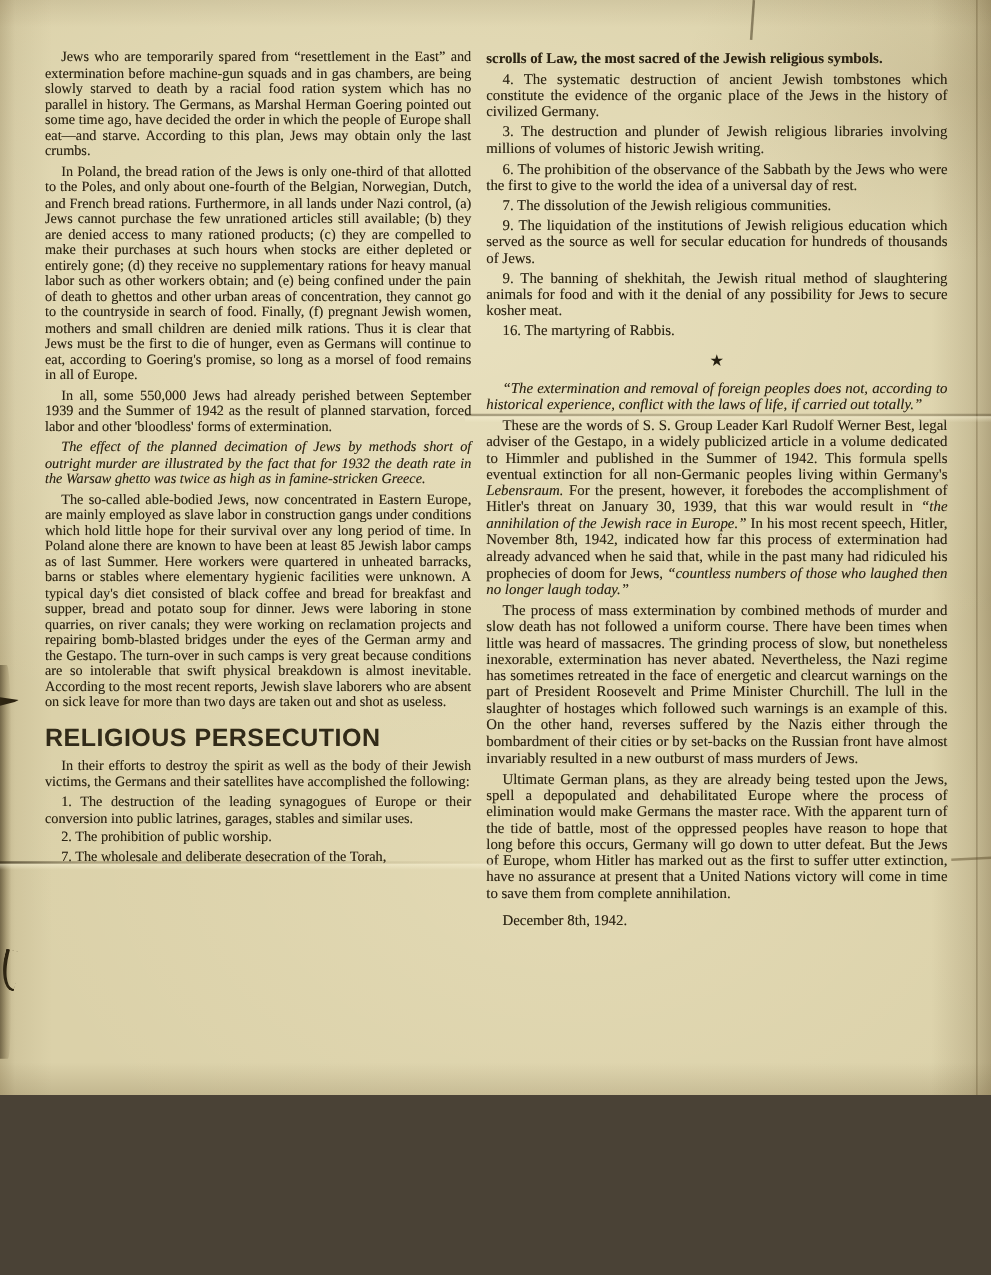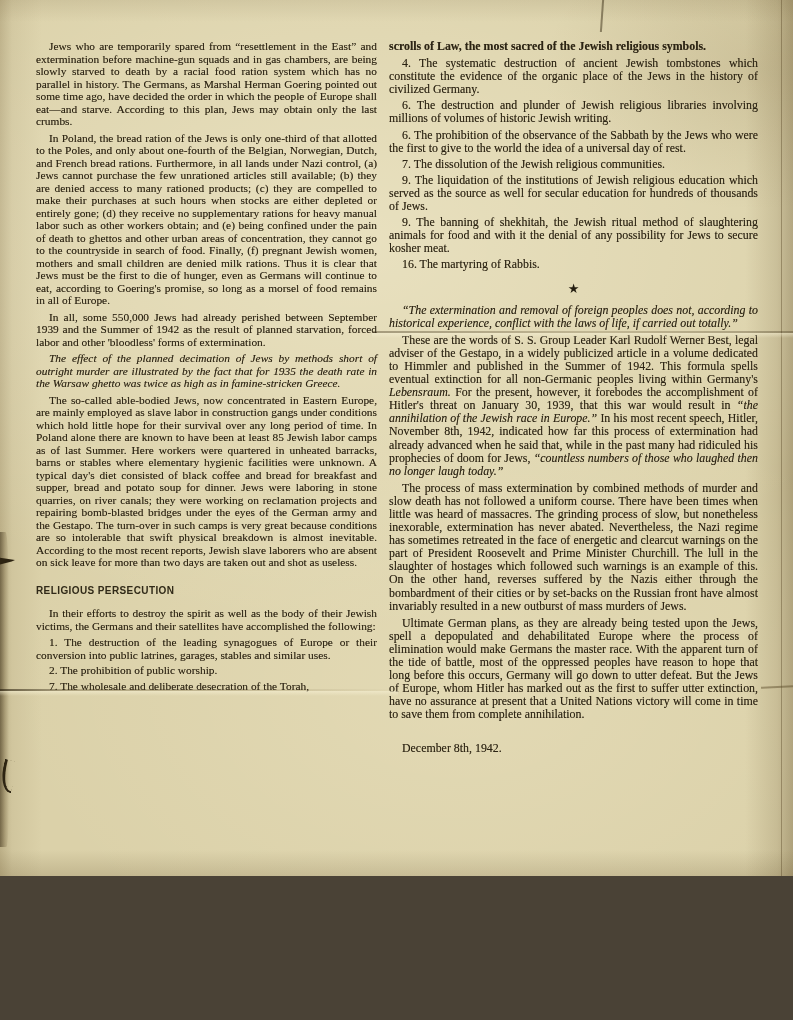--- a/index.html
+++ b/index.html
@@ -18,24 +18,24 @@
     color:#2c2414;
   }
   .content{position:absolute;left:36px;top:40px;width:722px;display:flex;gap:12px;}
   .col{text-align:justify;}
   .col-left{width:341px;font-size:11.4px;line-height:12.5px;}
   .col-right{width:369px;font-size:11.9px;line-height:13.1px;}
   .p{margin:0 0 4px;text-indent:13px;text-shadow:0 0 .4px rgba(45,34,14,.45);}
   .item{margin:0 0 3px;}
   .cont{text-indent:0;font-weight:bold;}
   .it{font-style:italic;}
-  .h{font-family:"Liberation Sans","DejaVu Sans",sans-serif;font-size:10px;font-weight:700;
+  .h{font-family:"Liberation Sans","DejaVu Sans",sans-serif;font-size:20px;font-weight:700;
      letter-spacing:.4px;margin:16px 0 10px;text-indent:0;color:#312a18;text-align:left;}
   .star-divider{text-align:center;margin:10px 0 9px;font-size:13px;text-indent:0;color:#241e10;}
-  .date{text-indent:13px;margin-top:20px;}
+  .date{text-indent:13px;margin-top:8px;}
   i{font-style:italic;}
 
   .footer-rule{position:absolute;left:25px;top:936px;width:768px;height:1px;
      background:rgba(58,46,22,.8);}
   .footer{position:absolute;left:46px;top:946px;width:712px;text-align:center;
      font-size:10.6px;line-height:15px;color:#33290f;}
   .sc{font-variant:small-caps;letter-spacing:.3px;margin-top:21px;}
   .caps{letter-spacing:.2px;}
 
   .union-bug{position:absolute;left:57px;top:981px;display:flex;align-items:center;gap:2px;}
@@ -74,33 +74,33 @@
 <body>
 
 <div class="page">
 
   <div class="content">
 
     <div class="col col-left">
       <p class="p">Jews who are temporarily spared from “resettlement in the East” and extermination before machine-gun squads and in gas chambers, are being slowly starved to death by a racial food ration system which has no parallel in history. The Germans, as Marshal Herman Goering pointed out some time ago, have decided the order in which the people of Europe shall eat—and starve. According to this plan, Jews may obtain only the last crumbs.</p>
       <p class="p">In Poland, the bread ration of the Jews is only one-third of that allotted to the Poles, and only about one-fourth of the Belgian, Norwegian, Dutch, and French bread rations. Furthermore, in all lands under Nazi control, (a) Jews cannot purchase the few unrationed articles still available; (b) they are denied access to many rationed products; (c) they are compelled to make their purchases at such hours when stocks are either depleted or entirely gone; (d) they receive no supplementary rations for heavy manual labor such as other workers obtain; and (e) being confined under the pain of death to ghettos and other urban areas of concentration, they cannot go to the countryside in search of food. Finally, (f) pregnant Jewish women, mothers and small children are denied milk rations. Thus it is clear that Jews must be the first to die of hunger, even as Germans will continue to eat, according to Goering's promise, so long as a morsel of food remains in all of Europe.</p>
       <p class="p">In all, some 550,000 Jews had already perished between September 1939 and the Summer of 1942 as the result of planned starvation, forced labor and other 'bloodless' forms of extermination.</p>
-      <p class="p it">The effect of the planned decimation of Jews by methods short of outright murder are illustrated by the fact that for 1935 the death rate in the Warsaw ghetto was twice as high as in famine-stricken Greece.</p>
+      <p class="p it">The effect of the planned decimation of Jews by methods short of outright murder are illustrated by the fact that for 1932 the death rate in the Warsaw ghetto was twice as high as in famine-stricken Greece.</p>
       <p class="p">The so-called able-bodied Jews, now concentrated in Eastern Europe, are mainly employed as slave labor in construction gangs under conditions which hold little hope for their survival over any long period of time. In Poland alone there are known to have been at least 85 Jewish labor camps as of last Summer. Here workers were quartered in unheated barracks, barns or stables where elementary hygienic facilities were unknown. A typical day's diet consisted of black coffee and bread for breakfast and supper, bread and potato soup for dinner. Jews were laboring in stone quarries, on river canals; they were working on reclamation projects and repairing bomb-blasted bridges under the eyes of the German army and the Gestapo. The turn-over in such camps is very great because conditions are so intolerable that swift physical breakdown is almost inevitable. According to the most recent reports, Jewish slave laborers who are absent on sick leave for more than two days are taken out and shot as useless.</p>
       <h2 class="h">RELIGIOUS PERSECUTION</h2>
       <p class="p">In their efforts to destroy the spirit as well as the body of their Jewish victims, the Germans and their satellites have accomplished the following:</p>
       <p class="p item">1. The destruction of the leading synagogues of Europe or their conversion into public latrines, garages, stables and similar uses.</p>
       <p class="p item">2. The prohibition of public worship.</p>
       <p class="p item">7. The wholesale and deliberate desecration of the Torah,</p>
     </div>
 
     <div class="col col-right">
       <p class="p cont">scrolls of Law, the most sacred of the Jewish religious symbols.</p>
       <p class="p item">4. The systematic destruction of ancient Jewish tombstones which constitute the evidence of the organic place of the Jews in the history of civilized Germany.</p>
-      <p class="p item">6. The destruction and plunder of Jewish religious libraries involving millions of volumes of historic Jewish writing.</p>
+      <p class="p item">3. The destruction and plunder of Jewish religious libraries involving millions of volumes of historic Jewish writing.</p>
       <p class="p item">6. The prohibition of the observance of the Sabbath by the Jews who were the first to give to the world the idea of a universal day of rest.</p>
       <p class="p item">7. The dissolution of the Jewish religious communities.</p>
       <p class="p item">9. The liquidation of the institutions of Jewish religious education which served as the source as well for secular education for hundreds of thousands of Jews.</p>
       <p class="p item">9. The banning of shekhitah, the Jewish ritual method of slaughtering animals for food and with it the denial of any possibility for Jews to secure kosher meat.</p>
       <p class="p item">16. The martyring of Rabbis.</p>
       <div class="star-divider">★</div>
       <p class="p it">“The extermination and removal of foreign peoples does not, according to historical experience, conflict with the laws of life, if carried out totally.”</p>
       <p class="p"><span>These are the words of S. S. Group Leader Karl Rudolf Werner Best, legal adviser of the Gestapo, in a widely publicized article in a volume dedicated to Himmler and published in the Summer of 1942. This formula spells eventual extinction for all non-Germanic peoples living within Germany's </span><i>Lebensraum.</i><span> For the present, however, it forebodes the accomplishment of Hitler's threat on January 30, 1939, that this war would result in </span><i>“the annihilation of the Jewish race in Europe.”</i><span> In his most recent speech, Hitler, November 8th, 1942, indicated how far this process of extermination had already advanced when he said that, while in the past many had ridiculed his prophecies of doom for Jews, </span><i>“countless numbers of those who laughed then no longer laugh today.”</i></p>
       <p class="p">The process of mass extermination by combined methods of murder and slow death has not followed a uniform course. There have been times when little was heard of massacres. The grinding process of slow, but nonetheless inexorable, extermination has never abated. Nevertheless, the Nazi regime has sometimes retreated in the face of energetic and clearcut warnings on the part of President Roosevelt and Prime Minister Churchill. The lull in the slaughter of hostages which followed such warnings is an example of this. On the other hand, reverses suffered by the Nazis either through the bombardment of their cities or by set-backs on the Russian front have almost invariably resulted in a new outburst of mass murders of Jews.</p>
       <p class="p">Ultimate German plans, as they are already being tested upon the Jews, spell a depopulated and dehabilitated Europe where the process of elimination would make Germans the master race. With the apparent turn of the tide of battle, most of the oppressed peoples have reason to hope that long before this occurs, Germany will go down to utter defeat. But the Jews of Europe, whom Hitler has marked out as the first to suffer utter extinction, have no assurance at present that a United Nations victory will come in time to save them from complete annihilation.</p>

